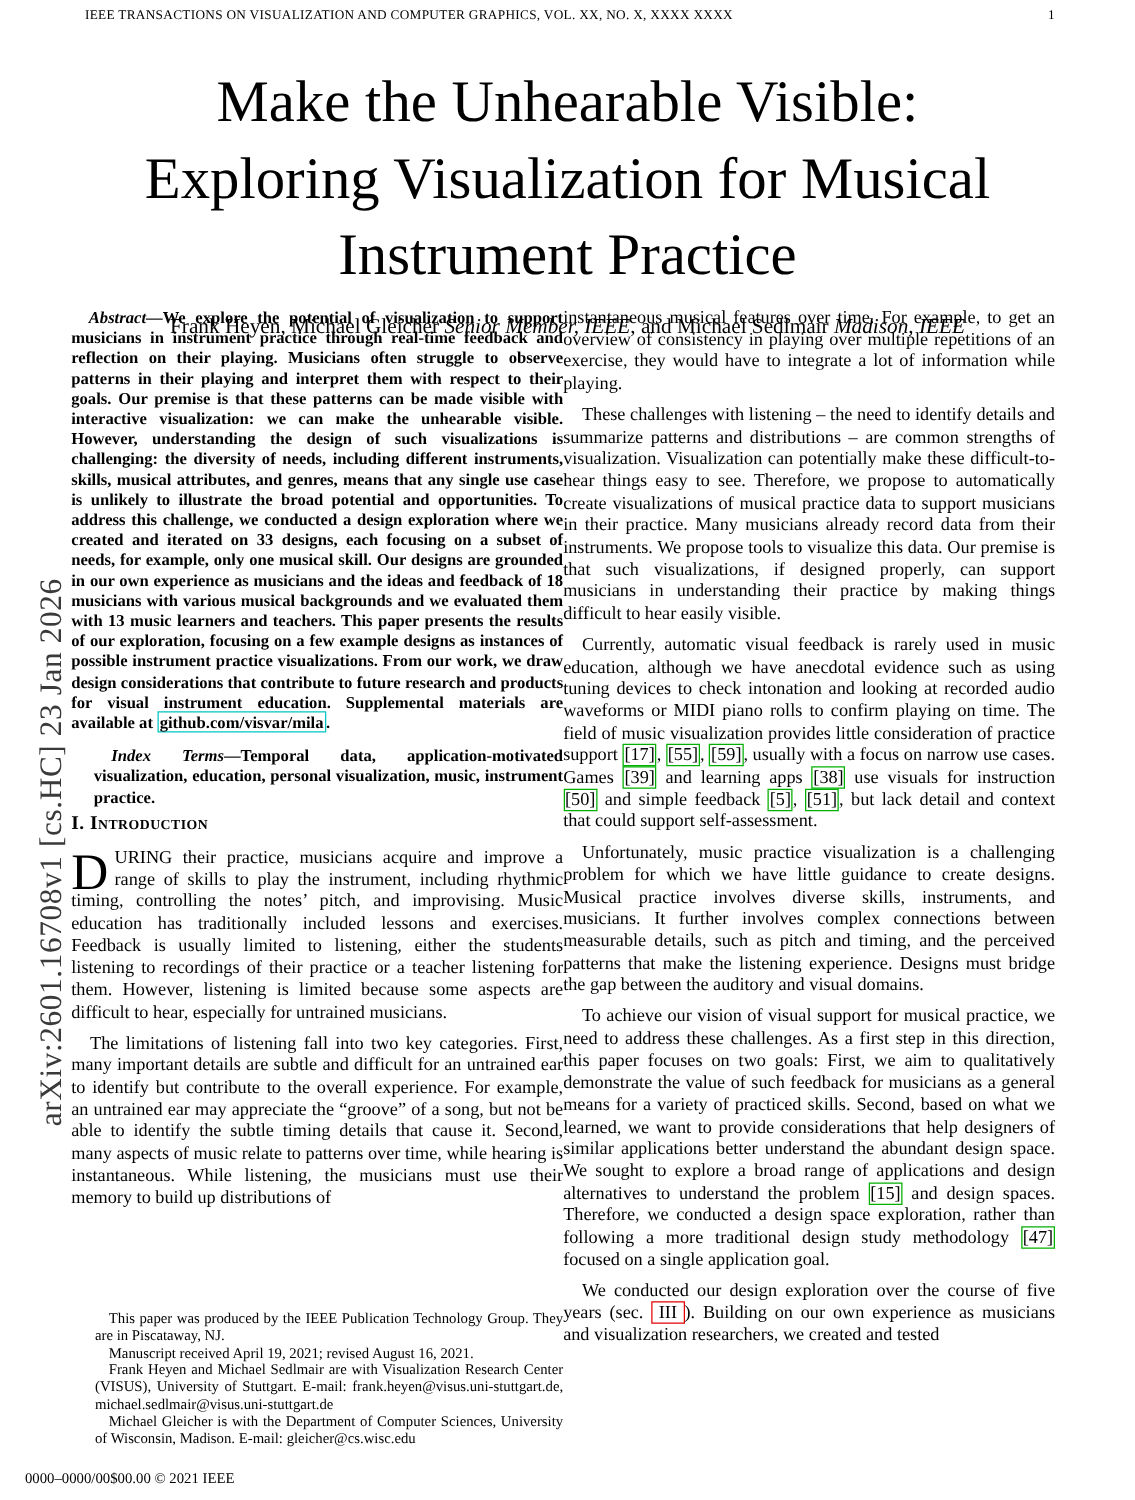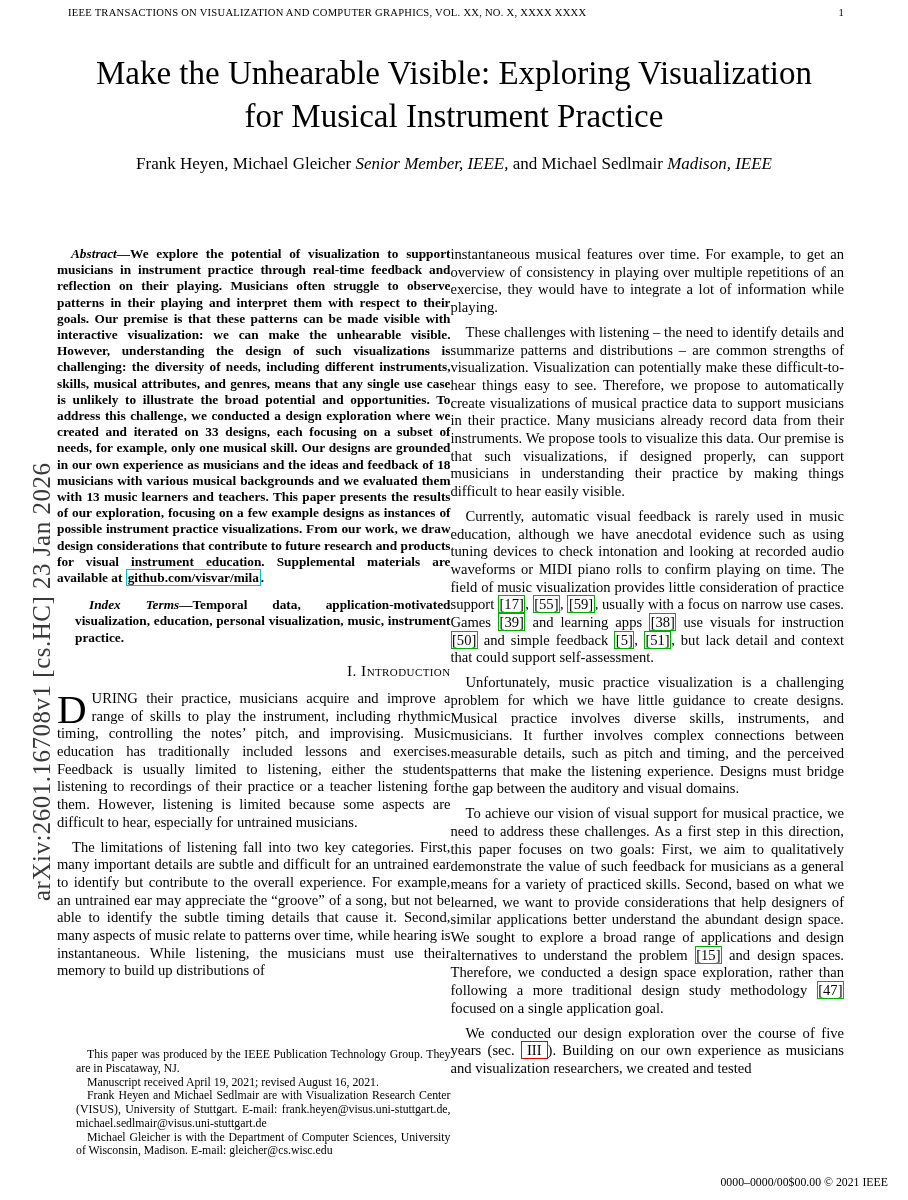--- a/index.html
+++ b/index.html
@@ -14,42 +14,42 @@
     overflow:hidden;
   }
   .running-header {
     position:absolute; top:7px; left:48px; right:44px;
     display:flex; justify-content:space-between;
     font-size:10.6px; letter-spacing:0.25px;
   }
   .title {
     margin:52px 74px 0;
     text-align:center;
-    font-size:33px; font-weight:400; line-height:1.3;
+    font-size:47px; font-weight:400; line-height:1.3;
   }
   .authors {
     margin-top:16px;
     text-align:center;
     font-size:17px;
   }
   .authors .it { font-style:italic; }
   .columns {
     position:absolute; top:246px; left:37px; right:44px; height:912px;
     display:flex; 
   }
   .col { flex:1; min-width:0; display:flex; flex-direction:column; }
   .abstract, .index-terms {
     font-weight:700; font-size:13.3px; line-height:16.2px;
     text-align:justify; text-indent:14px;
   }
   .index-terms { margin-top:11px;margin-left:18px; }
   .plabel { font-style:italic; }
   .section-heading {
-    margin:16px 0 10px; text-align:right;
-    font-weight:400; font-size:15.5px;
+    margin:4px 0 10px; text-align:left;
+    font-weight:700; font-size:15.5px;
     font-variant:small-caps; letter-spacing:0.4px;
   }
   .body-para {
     font-size:14.6px; line-height:17.7px;
     text-align:justify; text-indent:15px;
     margin:0 0 7px;
   }
   .body-para.noindent { text-indent:0; }
   .dropcap {
     float:left; font-size:41px; line-height:32px;
@@ -67,21 +67,21 @@
     border:1px solid var(--url-c, #00c4c4);
     padding:0 1px; color:#000; text-decoration:none; cursor:pointer;
   }
   .footnotes { margin-top:auto; padding-top:8px;margin-left:19px; }
   .footnote {
     font-size:11.8px; line-height:13.7px;
     text-align:justify; text-indent:11px; margin:0;
   }
   .page-footer {
     position:absolute; left:0; right:0; bottom:10px;
-    text-align:right; font-size:11.8px;
+    text-align:left; font-size:11.8px;
   }
   .arxiv-stamp {
     position:absolute; left:8px; top:901px;
     transform:rotate(-90deg); transform-origin:0 0;
     white-space:nowrap;
     font-size:25px; letter-spacing:0.5px; color:#3a3a3a;
   }
 </style>
 </head>
 <body>

